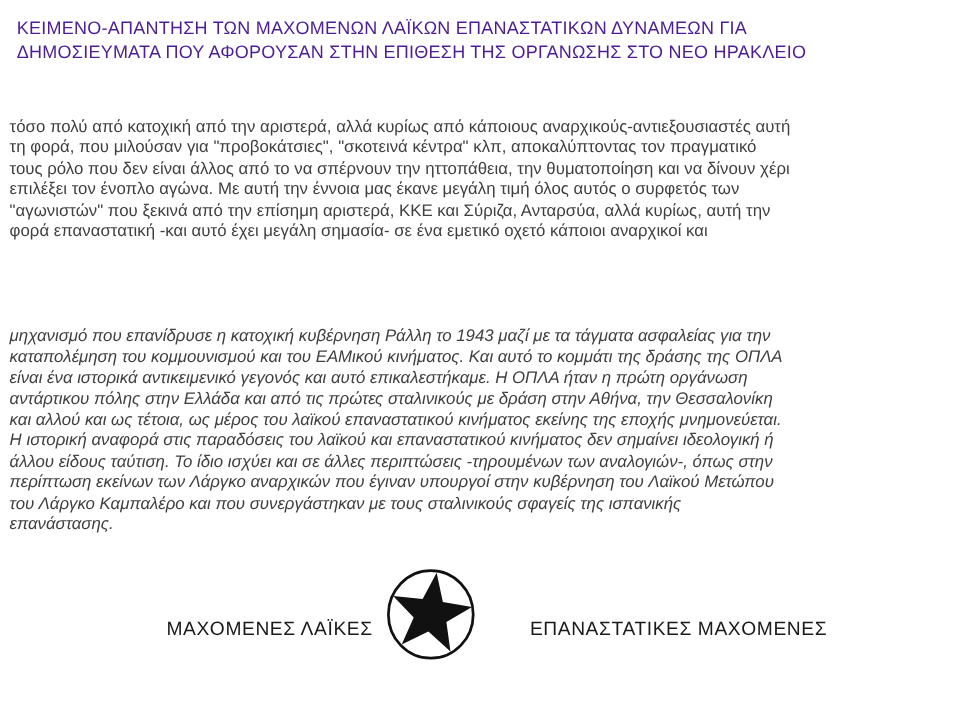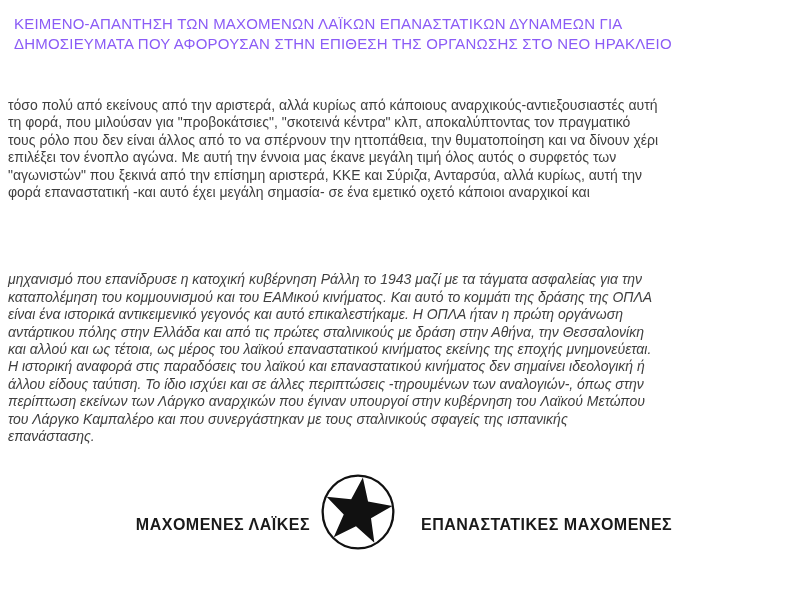--- a/index.html
+++ b/index.html
@@ -15,21 +15,21 @@
     overflow: hidden;
     box-sizing: border-box;
     padding: 14px 0 0 8px;
     font-family: "Liberation Sans", sans-serif;
   }
   .title {
     margin: 0 0 0 6px;
     font-size: 15px;
     font-weight: 400;
     line-height: 20px;
-    color: #8b5cf6;
+    color: #4c1d95;
     letter-spacing: 0.2px;
   }
   .title .title-line {
     white-space: nowrap;
   }
   .para {
     font-size: 14px;
     line-height: 17.4px;
     color: #3f3f3f;
   }
@@ -40,26 +40,27 @@
   .para2 { margin-top: 70px; font-style: italic; }
   .line.indent { padding-left: 12px; }
   .footer {
     margin-top: 26px;
     display: flex;
     justify-content: center;
     align-items: center;
   }
   .footer-text {
     font-size: 16px;
-    font-weight: bold;
+    font-weight: normal;
     letter-spacing: 0.5px;
     color: #1a1a1a;
     position: relative;
     top: 13px;
     white-space: nowrap;
+    margin-left: 20px;
   }
   .logo {
     display: inline-block;
     width: 76px;
     height: 80px;
     margin: 0 25px 0 10px;
     flex: 0 0 auto;
   }
   .logo svg { display: block; width: 100%; height: 100%; }
 </style>
@@ -67,21 +68,21 @@
 <body>
 
 <div class="page">
 
   <h1 class="title">
     <div class="title-line">ΚΕΙΜΕΝΟ-ΑΠΑΝΤΗΣΗ ΤΩΝ ΜΑΧΟΜΕΝΩΝ ΛΑΪΚΩΝ ΕΠΑΝΑΣΤΑΤΙΚΩΝ ΔΥΝΑΜΕΩΝ ΓΙΑ</div>
     <div class="title-line">ΔΗΜΟΣΙΕΥΜΑΤΑ ΠΟΥ ΑΦΟΡΟΥΣΑΝ ΣΤΗΝ ΕΠΙΘΕΣΗ ΤΗΣ ΟΡΓΑΝΩΣΗΣ ΣΤΟ ΝΕΟ ΗΡΑΚΛΕΙΟ</div>
   </h1>
 
   <div class="para para1">
-    <div class="line">τόσο πολύ από εκείνους από την αριστερά, αλλά κυρίως από κάποιους αναρχικούς-αντιεξουσιαστές αυτή</div>
+    <div class="line">τόσο πολύ από κατοχική από την αριστερά, αλλά κυρίως από κάποιους αναρχικούς-αντιεξουσιαστές αυτή</div>
     <div class="line">τη φορά, που μιλούσαν για "προβοκάτσιες", "σκοτεινά κέντρα" κλπ, αποκαλύπτοντας τον πραγματικό</div>
     <div class="line">τους ρόλο που δεν είναι άλλος από το να σπέρνουν την ηττοπάθεια, την θυματοποίηση και να δίνουν χέρι</div>
     <div class="line">επιλέξει τον ένοπλο αγώνα. Με αυτή την έννοια μας έκανε μεγάλη τιμή όλος αυτός ο συρφετός των</div>
     <div class="line">"αγωνιστών" που ξεκινά από την επίσημη αριστερά, ΚΚΕ και Σύριζα, Ανταρσύα, αλλά κυρίως, αυτή την</div>
     <div class="line">φορά επαναστατική -και αυτό έχει μεγάλη σημασία- σε ένα εμετικό οχετό κάποιοι αναρχικοί και</div>
   </div>
 
   <div class="para para2">
     <div class="line">μηχανισμό που επανίδρυσε η κατοχική κυβέρνηση Ράλλη το 1943 μαζί με τα τάγματα ασφαλείας για την</div>
     <div class="line">καταπολέμηση του κομμουνισμού και του ΕΑΜικού κινήματος. Και αυτό το κομμάτι της δράσης της ΟΠΛΑ</div>

